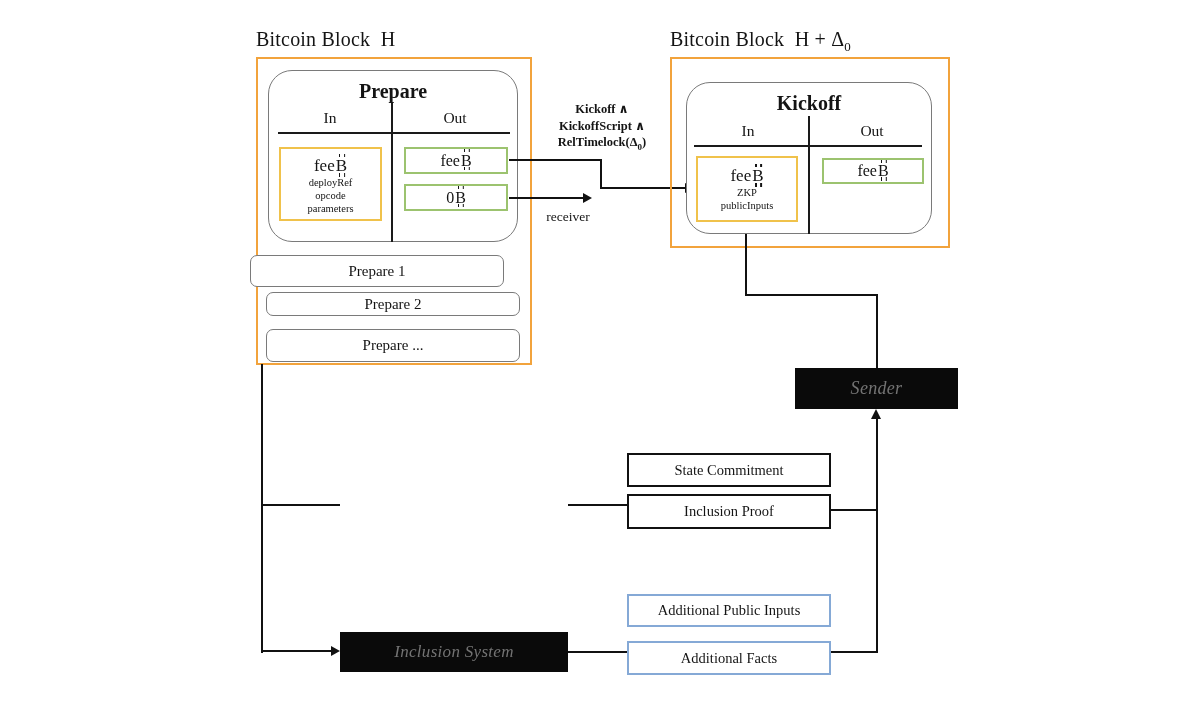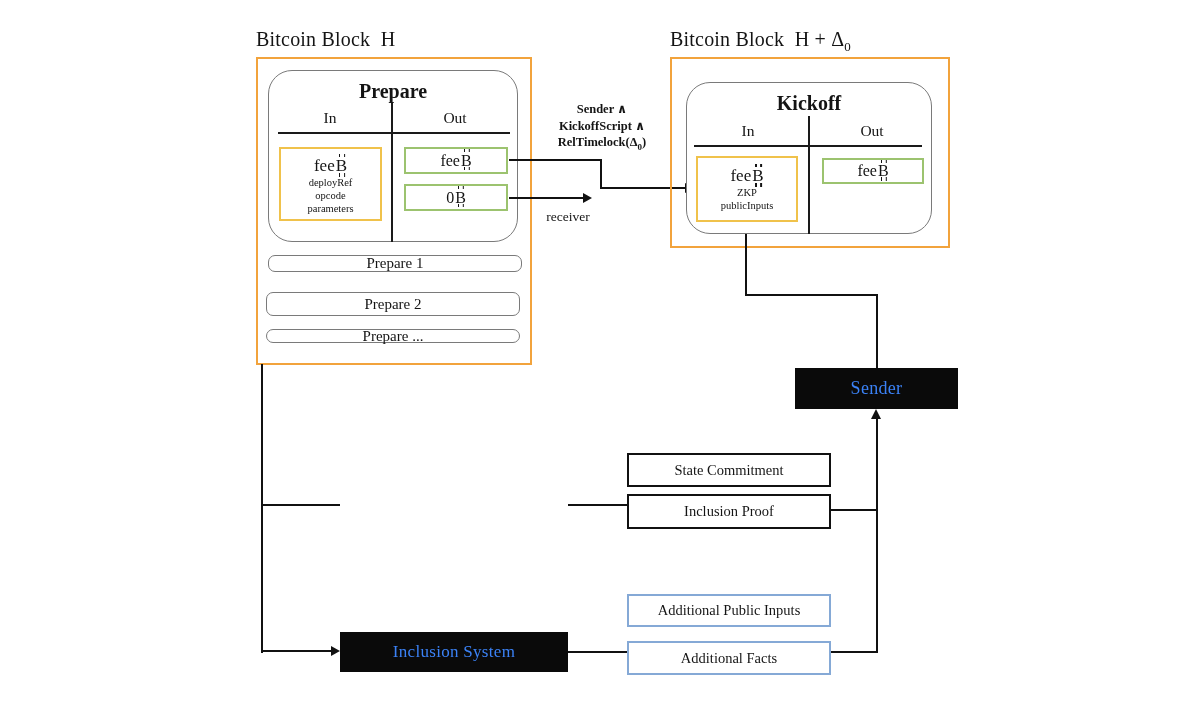--- a/index.html
+++ b/index.html
@@ -39,21 +39,21 @@
   .btc::before, .btc::after {
     content:""; position:absolute; left:26%; width:0.085em; height:0.2em;
     background:currentColor; box-shadow:0.3em 0 0 currentColor;
   }
   .btc::before { top:-0.14em; }
   .btc::after  { bottom:-0.04em; }
 
   .extra-tx { border:1.5px solid #7a7a7a; border-radius:7px; background:#fff;
               font-size:15px; }
 
-  .black-node { background:#0a0a0a; color:#3b82f6; font-size:17px; letter-spacing:.3px; }
+  .black-node { background:#0a0a0a; color:#737373; font-size:17px; letter-spacing:.3px;font-style:italic; }
   .data-box-dark { border:2px solid #111; background:#fff; font-size:14.5px; }
   .data-box-blue { border:2px solid #85A9D6; background:#fff; font-size:14.5px; }
 
   .cond-label { font-size:12.5px; font-weight:bold; text-align:center; line-height:16.5px; }
   .cond-label sub { font-size:9px; }
   .small-label { font-size:13.5px; text-align:center;margin-top:6px; }
 
   .arrow-right { width:0; height:0; border-top:5px solid transparent;
                  border-bottom:5px solid transparent; border-left:9px solid #111; }
   .arrow-up    { width:0; height:0; border-left:5px solid transparent;
@@ -87,26 +87,26 @@
 
   <div class="abs out-box center" style="left:404px; top:147px; width:104px; height:27px;">
     <span>fee</span>
       <span class="btc">B</span>
   </div>
   <div class="abs out-box center" style="left:404px; top:184px; width:104px; height:27px;">
     <span>0</span>
       <span class="btc">B</span>
   </div>
 
-  <div class="abs extra-tx center" style="left:268px; top:255px; width:254px; height:17px;">Prepare 1</div>
+  <div class="abs extra-tx center" style="left:250px; top:255px; width:254px; height:32px;">Prepare 1</div>
   <div class="abs extra-tx center" style="left:266px; top:292px; width:254px; height:24px;">Prepare 2</div>
-  <div class="abs extra-tx center" style="left:266px; top:329px; width:254px; height:14px;">Prepare ...</div>
+  <div class="abs extra-tx center" style="left:266px; top:329px; width:254px; height:33px;">Prepare ...</div>
 
   <div class="abs cond-label" style="left:538px; top:101px; width:128px;">
-    <div>Sender ∧</div>
+    <div>Kickoff ∧</div>
     <div>KickoffScript ∧</div>
     <div><span>RelTimelock(Δ</span><sub>0</sub><span>)</span></div>
   </div>
 
   <div class="abs hline" style="left:509px; top:159px; width:93px;"></div>
   <div class="abs vline" style="left:600px; top:159px; height:30px;"></div>
   <div class="abs hline" style="left:600px; top:187px; width:86px;"></div>
   <div class="abs arrow-right" style="left:685px; top:183px;"></div>
 
   <div class="abs hline" style="left:509px; top:197px; width:75px;"></div>

